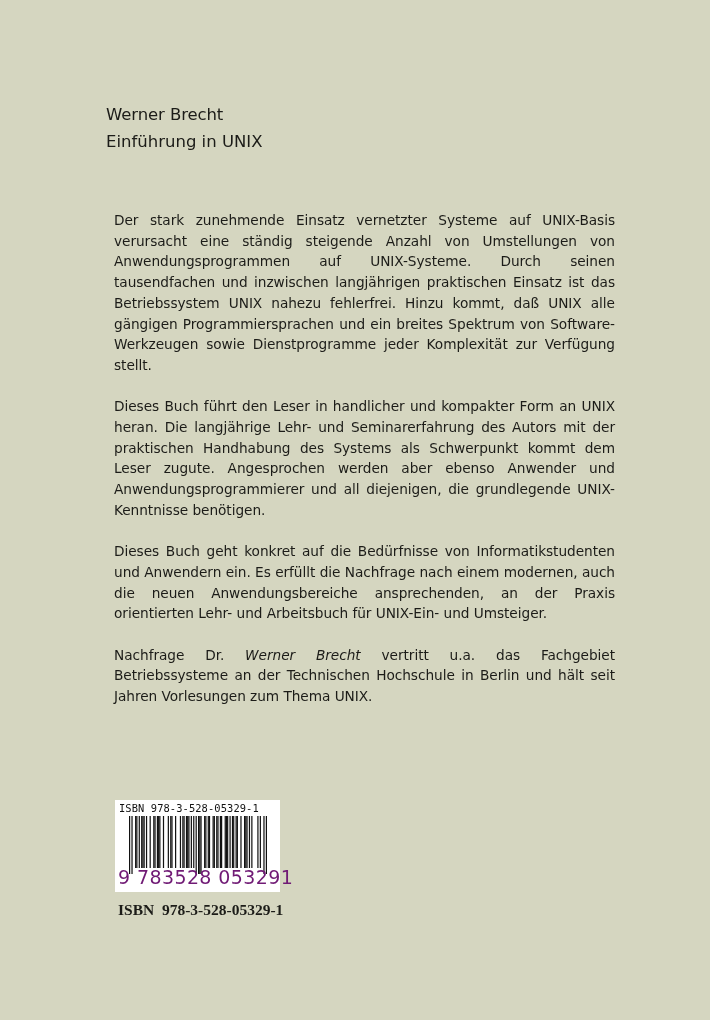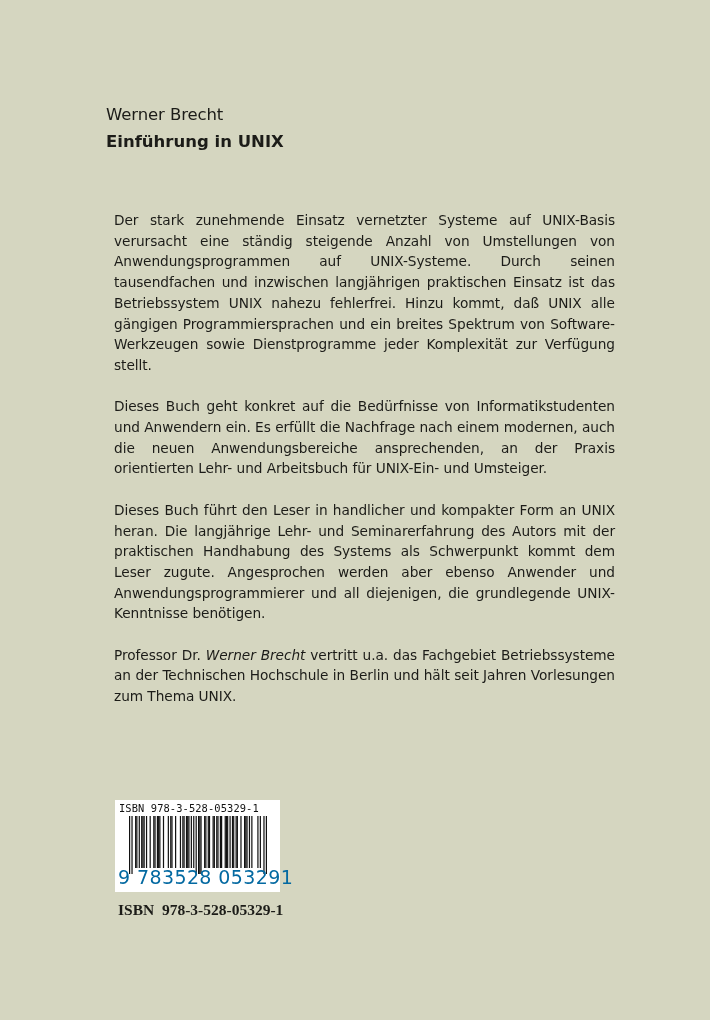--- a/index.html
+++ b/index.html
@@ -23,21 +23,21 @@
     }
     .author {
       font-size: 16.5px;
       font-weight: normal;
       letter-spacing: -0.1px;
       height: 26px;
       line-height: 24px;
     }
     .title {
       font-size: 16.5px;
-      font-weight: bold;
+      font-weight: normal;
       height: 27px;
       line-height: 26px;
     }
     .subtitle {
       font-size: 16.5px;
       line-height: 26px;
       letter-spacing: -0.2px;
     }
     .body-text {
       position: absolute;
@@ -81,21 +81,21 @@
       width: 138px;
       height: 58px;
     }
     .barcode-digits {
       position: absolute;
       left: 3px;
       top: 66px;
       font-family: "DejaVu Sans", sans-serif;
       font-size: 19px;
       letter-spacing: 0.4px;
-      color: #0369a1;
+      color: #701a75;
       white-space: nowrap;
     }
     .isbn-bottom {
       position: absolute;
       left: 118px;
       top: 901px;
       font-family: "Liberation Serif", serif;
       font-size: 15.5px;
       font-weight: bold;
       color: #1c1c18;
@@ -105,23 +105,23 @@
 </head>
 <body style="background: rgb(213, 214, 192);">
 
 <div class="header">
   <div class="author">Werner Brecht</div>
   <div class="title">Einführung in UNIX</div>
 </div>
 
 <div class="body-text">
   <p>Der stark zunehmende Einsatz vernetzter Systeme auf UNIX-Basis verursacht eine ständig steigende Anzahl von Umstellungen von Anwendungsprogrammen auf UNIX-Systeme. Durch seinen tausendfachen und inzwischen langjährigen praktischen Einsatz ist das Betriebssystem UNIX nahezu fehlerfrei. Hinzu kommt, daß UNIX alle gängigen Programmiersprachen und ein breites Spektrum von Software-Werkzeugen sowie Dienstprogramme jeder Komplexität zur Verfügung stellt.</p>
+  <p>Dieses Buch führt den Leser in handlicher und kompakter Form an UNIX heran. Die langjährige Lehr- und Seminarerfahrung des Autors mit der praktischen Handhabung des Systems als Schwerpunkt kommt dem Leser zugute. Angesprochen werden aber ebenso Anwender und Anwendungsprogrammierer und all diejenigen, die grundlegende UNIX-Kenntnisse benötigen.</p>
   <p>Dieses Buch geht konkret auf die Bedürfnisse von Informatikstudenten und Anwendern ein. Es erfüllt die Nachfrage nach einem modernen, auch die neuen Anwendungsbereiche ansprechenden, an der Praxis orientierten Lehr- und Arbeitsbuch für UNIX-Ein- und Umsteiger.</p>
-  <p>Dieses Buch führt den Leser in handlicher und kompakter Form an UNIX heran. Die langjährige Lehr- und Seminarerfahrung des Autors mit der praktischen Handhabung des Systems als Schwerpunkt kommt dem Leser zugute. Angesprochen werden aber ebenso Anwender und Anwendungsprogrammierer und all diejenigen, die grundlegende UNIX-Kenntnisse benötigen.</p>
-  <p><span>Professor Dr. </span><em>Werner Brecht</em><span> vertritt u.a. das Fachgebiet Betriebssysteme an der Technischen Hochschule in Berlin und hält seit Jahren Vorlesungen zum Thema UNIX.</span></p>
+  <p><span>Nachfrage Dr. </span><em>Werner Brecht</em><span> vertritt u.a. das Fachgebiet Betriebssysteme an der Technischen Hochschule in Berlin und hält seit Jahren Vorlesungen zum Thema UNIX.</span></p>
 </div>
 
 <div class="barcode-box">
   <div class="barcode-top">ISBN 978-3-528-05329-1</div>
   <svg class="bars" viewBox="0 0 114 58" preserveAspectRatio="none" id="barsvg">
       <rect x="0" y="0" width="1" height="58" fill="#111"></rect>
       <rect x="2" y="0" width="1" height="58" fill="#111"></rect>
       <rect x="5" y="0" width="1" height="52" fill="#111"></rect>
       <rect x="6" y="0" width="1" height="52" fill="#111"></rect>
       <rect x="8" y="0" width="1" height="52" fill="#111"></rect>

